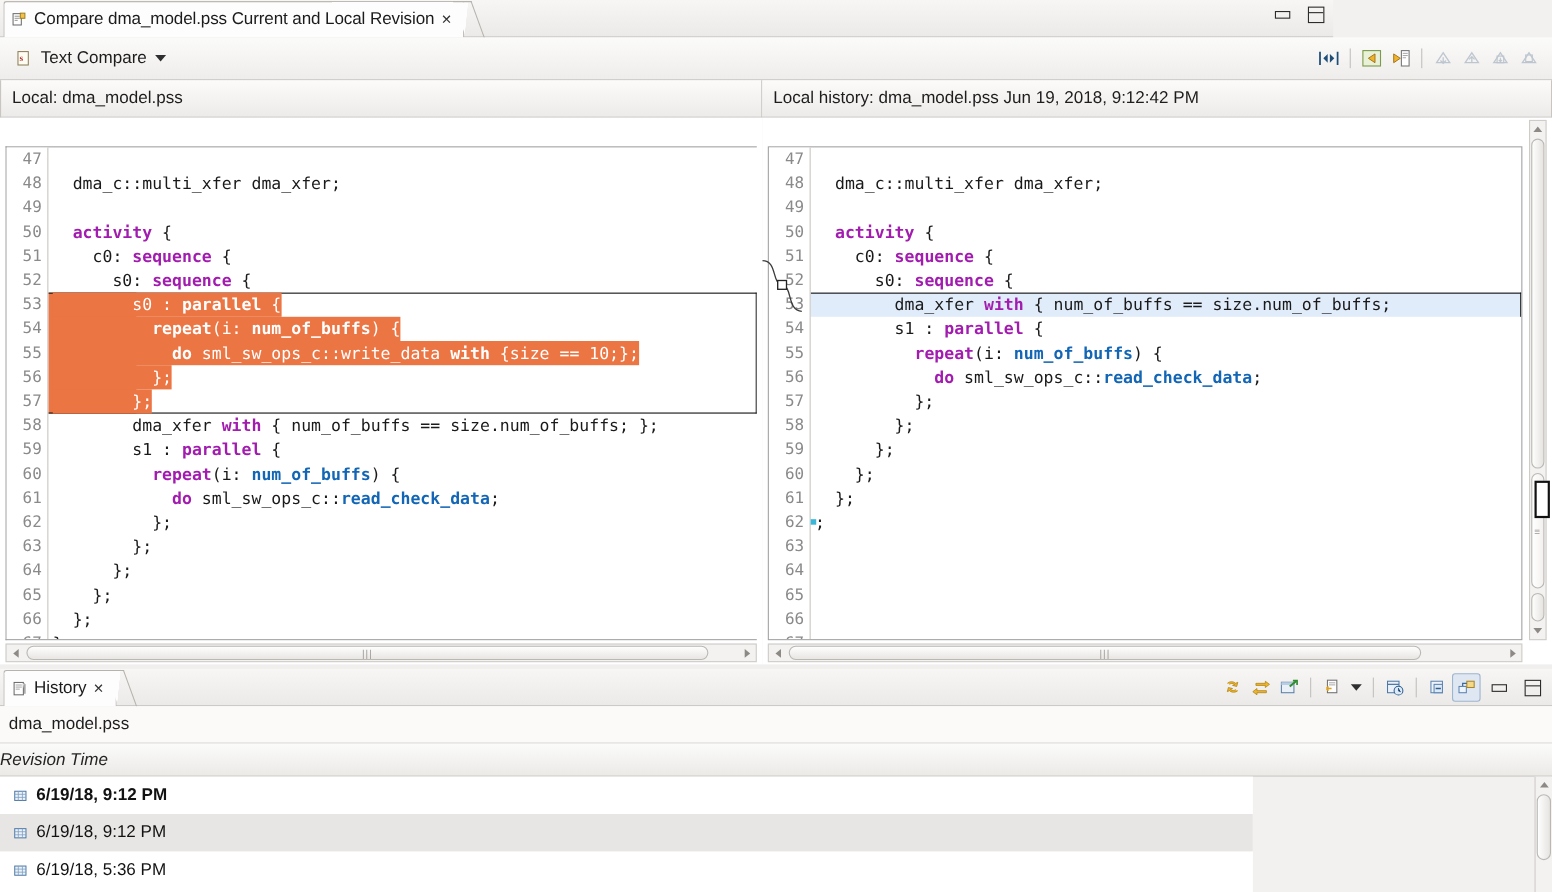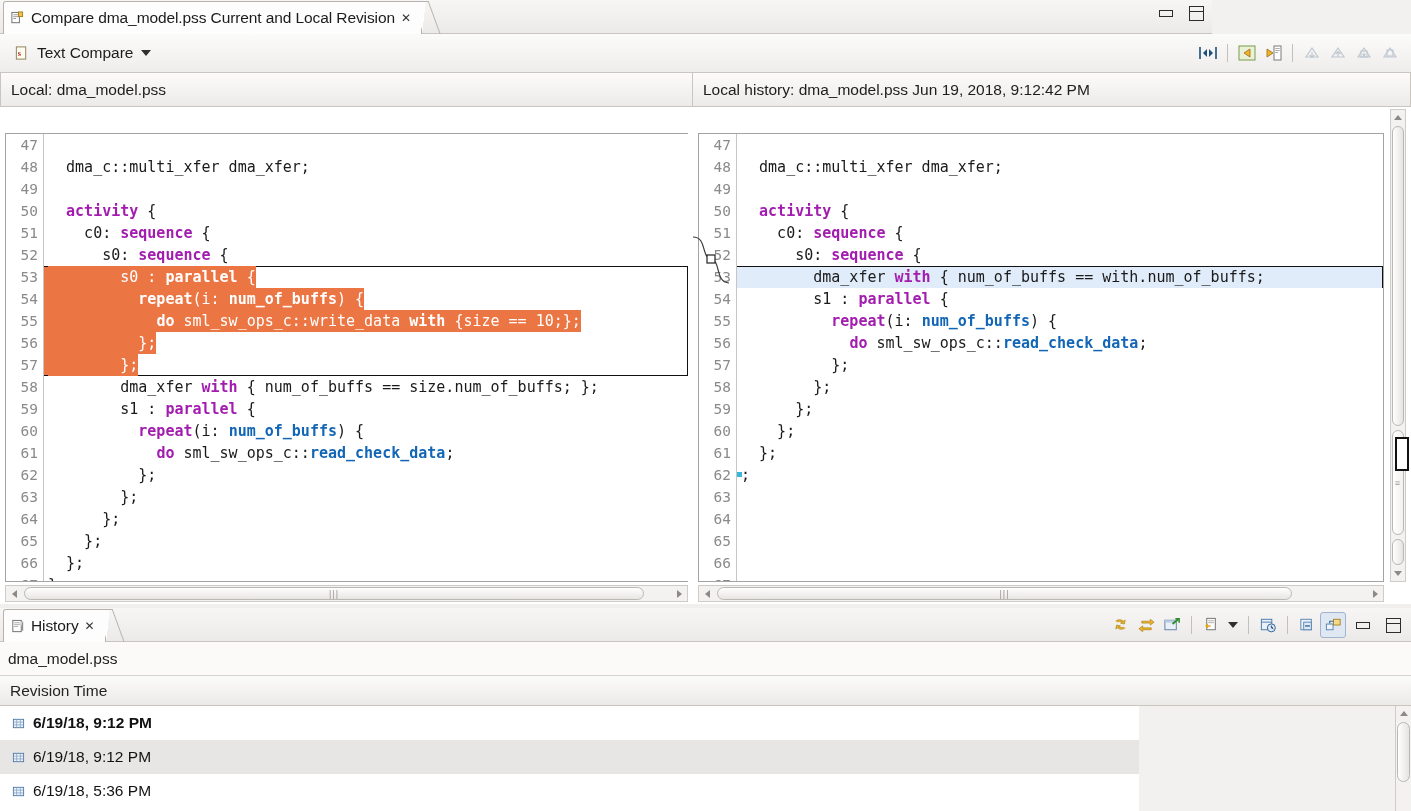--- a/index.html
+++ b/index.html
@@ -162,22 +162,22 @@
   .hist-file {
     position:absolute; left:0; top:34px; width:1411px; height:34px;
     display:flex; align-items:center; padding-left:8px;
     font-size:15.5px; color:#1d1d1d; background:#fbfaf9;
     border-bottom:1px solid #d6d3cf;
   }
   .hist-colhdr {
     position:absolute; left:0; top:68px; width:1411px; height:30px;
     background:linear-gradient(to bottom,#fbfbfa,#eceae7);
     border-bottom:1px solid #c9c6c2;
-    display:flex; align-items:center; padding-left:10px;
-    font-size:15.5px; color:#242424;
+    display:flex; align-items:center; 
+    font-size:15.5px; color:#242424;font-style:italic;
   }
   .hist-list { position:absolute; left:0; top:98px; width:1139px; bottom:0; background:#fff; overflow:hidden; }
   .hrow { height:34px; display:flex; align-items:center; padding-left:12px; gap:8px; font-size:15.5px; color:#121212; }
   .hrow.sel { background:#e8e6e4; }
   .hrow.bold { font-weight:bold; }
   .hist-vscroll { position:absolute; right:0; top:98px; width:16px; bottom:0; background:#f3f2f1; border-left:1px solid #cfccc8; }
 
   .ico { display:inline-block; line-height:0; }
 </style>
 </head>
@@ -336,21 +336,21 @@
         <div class="pane-inner" style="right:27px;">
           <div class="gbar"></div>
           <div class="code" id="right-code">
               <div style="position: absolute; left: 38px; right: 0px; top: 132px; height: 22px; background: rgb(225, 236, 250); z-index: 0;"></div>
               <div class="cline"><div class="gutter">47</div><div class="ctext"></div></div>
               <div class="cline"><div class="gutter">48</div><div class="ctext"><span class="plain">  dma_c::multi_xfer dma_xfer;</span></div></div>
               <div class="cline"><div class="gutter">49</div><div class="ctext"></div></div>
               <div class="cline"><div class="gutter">50</div><div class="ctext"><span class="plain">  </span><span class="kw">activity</span><span class="plain"> {</span></div></div>
               <div class="cline"><div class="gutter">51</div><div class="ctext"><span class="plain">    c0: </span><span class="kw">sequence</span><span class="plain"> {</span></div></div>
               <div class="cline"><div class="gutter">52</div><div class="ctext"><span class="plain">      s0: </span><span class="kw">sequence</span><span class="plain"> {</span></div></div>
-              <div class="cline"><div class="gutter">53</div><div class="ctext hl-blue" style="left: 38px; right: 0px; padding-left: 4px; background: transparent; z-index: 2; position: absolute;"><span class="plain">        dma_xfer </span><span class="kw">with</span><span class="plain"> { num_of_buffs == with.num_of_buffs;</span></div></div>
+              <div class="cline"><div class="gutter">53</div><div class="ctext hl-blue" style="left: 38px; right: 0px; padding-left: 4px; background: transparent; z-index: 2; position: absolute;"><span class="plain">        dma_xfer </span><span class="kw">with</span><span class="plain"> { num_of_buffs == size.num_of_buffs;</span></div></div>
               <div class="cline"><div class="gutter">54</div><div class="ctext"><span class="plain">        s1 : </span><span class="kw">parallel</span><span class="plain"> {</span></div></div>
               <div class="cline"><div class="gutter">55</div><div class="ctext"><span class="plain">          </span><span class="kw">repeat</span><span class="plain">(i: </span><span class="var">num_of_buffs</span><span class="plain">) {</span></div></div>
               <div class="cline"><div class="gutter">56</div><div class="ctext"><span class="plain">            </span><span class="kw">do</span><span class="plain"> sml_sw_ops_c::</span><span class="var">read_check_data</span><span class="plain">;</span></div></div>
               <div class="cline"><div class="gutter">57</div><div class="ctext"><span class="plain">          };</span></div></div>
               <div class="cline"><div class="gutter">58</div><div class="ctext"><span class="plain">        };</span></div></div>
               <div class="cline"><div class="gutter">59</div><div class="ctext"><span class="plain">      };</span></div></div>
               <div class="cline"><div class="gutter">60</div><div class="ctext"><span class="plain">    };</span></div></div>
               <div class="cline"><div class="gutter">61</div><div class="ctext"><span class="plain">  };</span></div></div>
               <div class="cline"><div class="gutter">62</div><div class="ctext"><span class="plain">;</span></div></div>
               <div class="cline"><div class="gutter">63</div><div class="ctext"></div></div>

